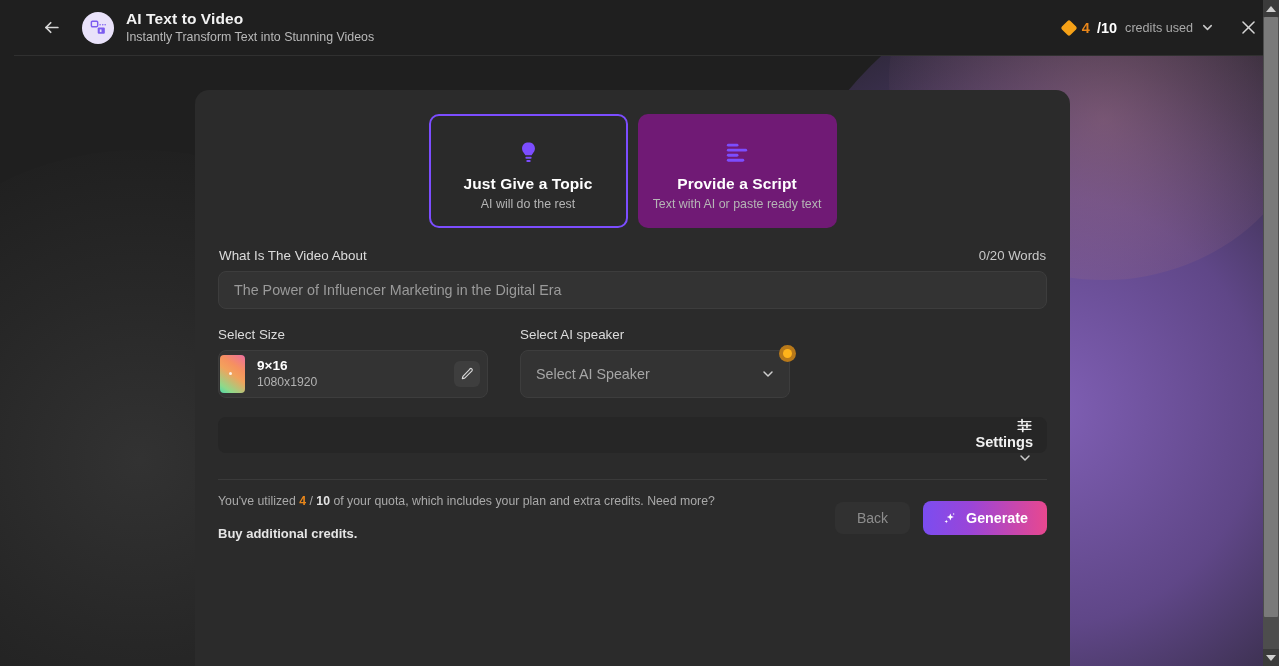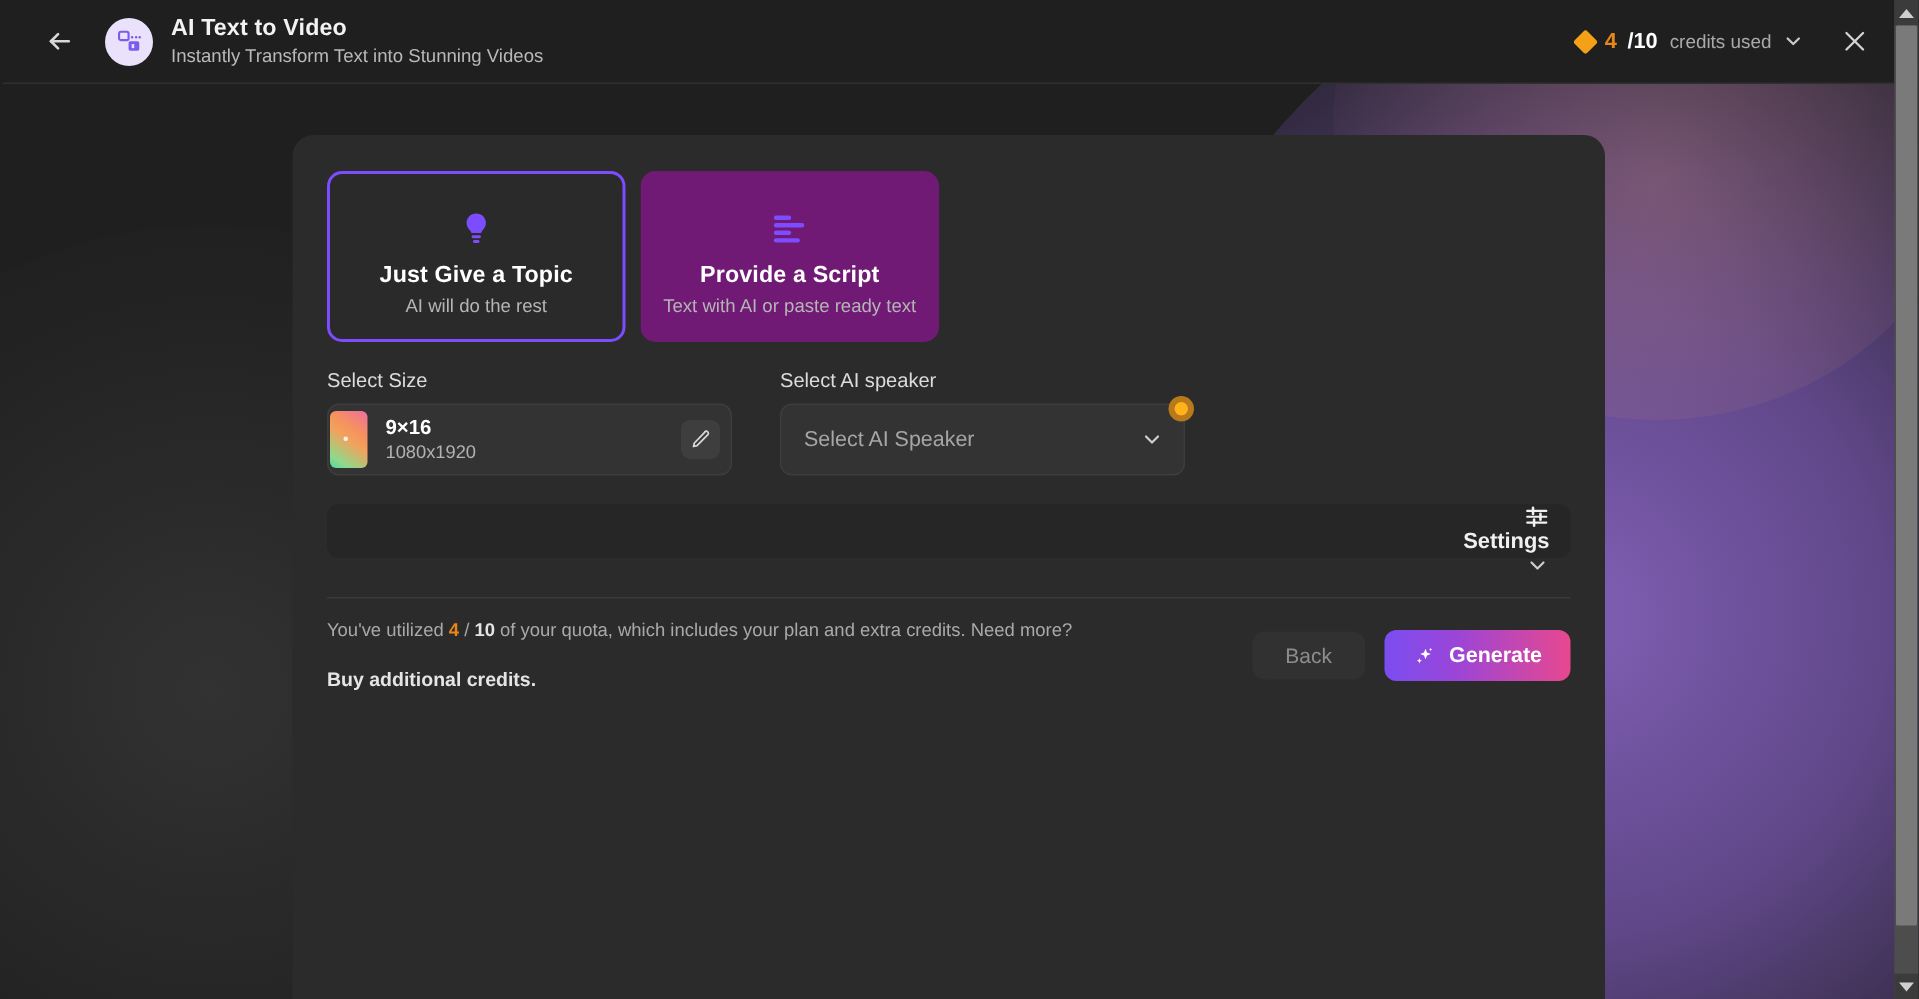--- a/index.html
+++ b/index.html
@@ -34,21 +34,21 @@
   .bg-right-warm {
     position:absolute;
     right:-40px; top:-120px;
     width:430px; height:400px;
     border-radius:50%;
     background:radial-gradient(circle at 50% 60%, rgba(190,130,140,0.40) 0%, rgba(160,110,125,0.20) 48%, rgba(0,0,0,0) 76%);
   }
 
   
   .topbar {
-    position:absolute; left:2px; top:0;
+    position:absolute; left:14px; top:0;
     width:1263px; height:56px;
     background:#1f1f1f;
     border-bottom:1px solid #303030;
     display:flex; align-items:center;
     padding:0 14px 0 22px;
     z-index:30;
   }
   .back-btn {
     width:30px; height:30px;
     display:flex; align-items:center; justify-content:center;
@@ -97,21 +97,21 @@
     position:absolute;
     left:195px; top:90px;
     width:875px; height:576px;
     background:#2b2b2b;
     border-radius:14px 14px 0 0;
     z-index:20;
     padding:24px 23px 0 23px;
   }
 
   
-  .modes { display:flex; gap:10px; }
+  .modes { display:flex; gap:10px; justify-content:center; }
   .mode-card {
     width:199px; height:114px;
     background:#701a75;
     border-radius:10px;
     border:2px solid transparent;
     display:flex; flex-direction:column;
     align-items:center; justify-content:center;
     cursor:pointer;
     padding-top:4px;
   }
@@ -378,20 +378,27 @@
           <rect x="3" y="8.6" width="21" height="3" rx="1.5"></rect>
           <rect x="3" y="13.8" width="12" height="3" rx="1.5"></rect>
           <rect x="3" y="19" width="18" height="3" rx="1.5"></rect>
         </svg>
       </div>
       <div class="mode-title">Provide a Script</div>
       <div class="mode-sub">Text with AI or paste ready text</div>
     </div>
   </div>
 
+  <div class="field">
+    <div class="field-head">
+      <span class="field-label">What Is The Video About</span>
+      <span class="field-counter">0/20 Words</span>
+    </div>
+    <input class="text-input" type="text" value="" placeholder="The Power of Influencer Marketing in the Digital Era" style="">
+  </div>
 
 
   <div class="row2">
 
     <div class="col-size">
       <span class="sub-label">Select Size</span>
       <div class="size-box">
         <div class="size-thumb"></div>
         <div class="size-text">
           <div class="size-name">9×16</div>

